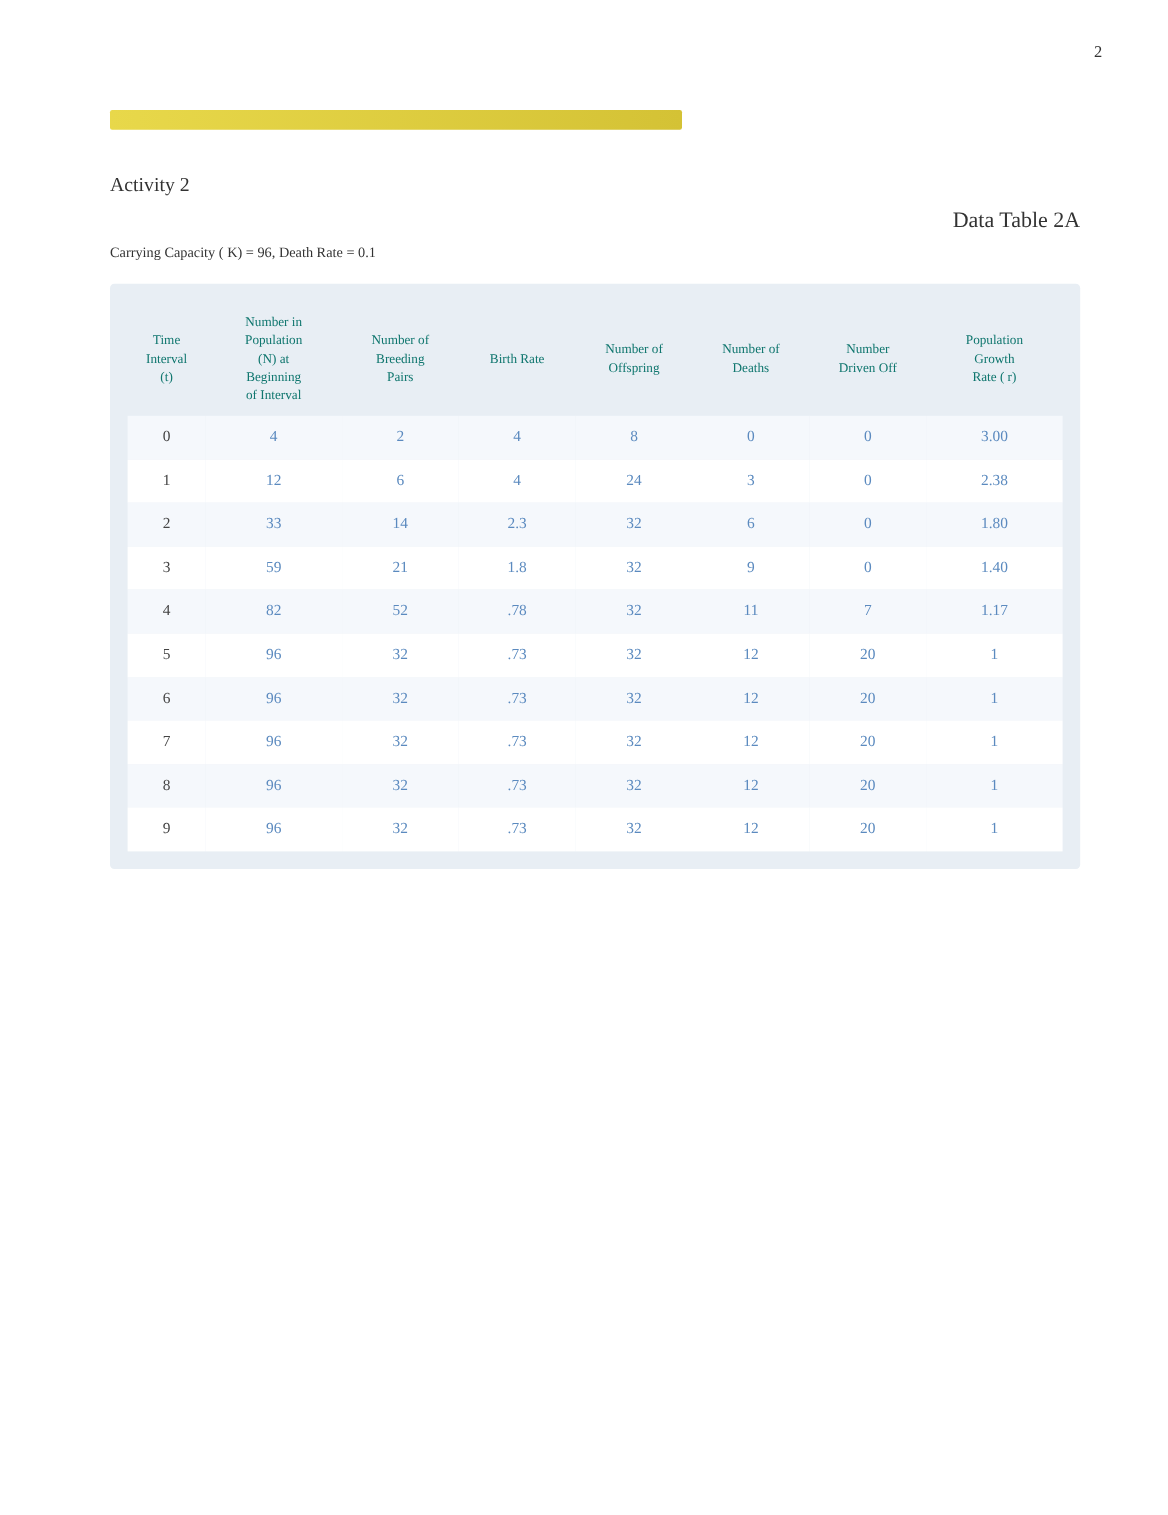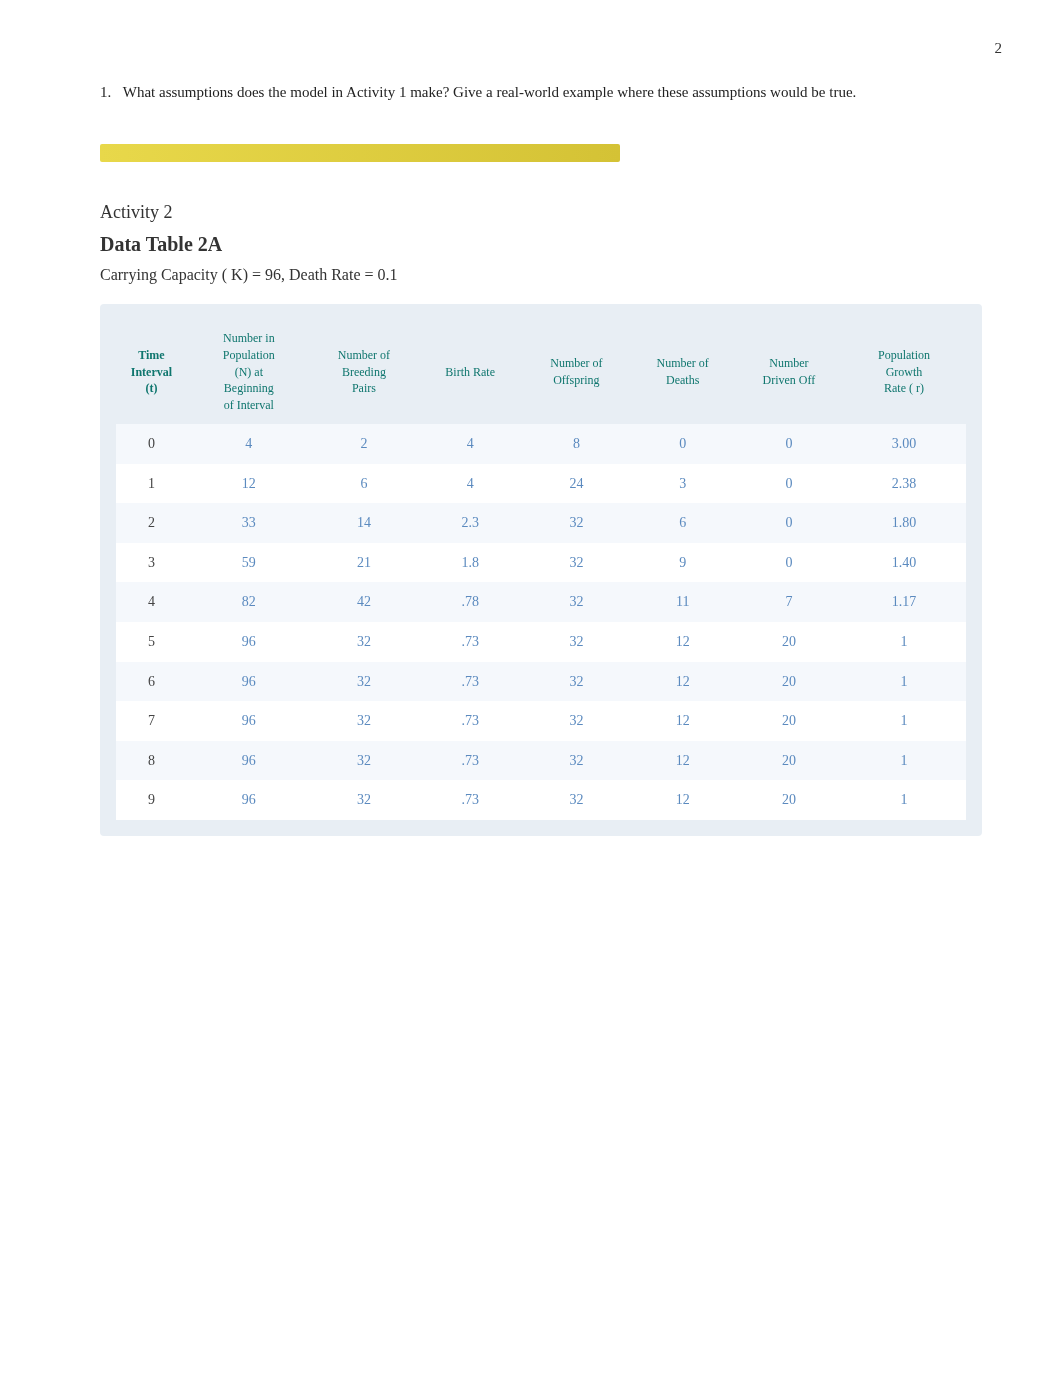--- a/index.html
+++ b/index.html
@@ -51,27 +51,28 @@
 
     .activity-title {
       font-size: 18px;
       font-weight: normal;
       color: #333;
       margin: 40px 0 10px 0;
     }
 
     .data-table-title {
       font-size: 20px;
-      font-weight: bold;
+      font-weight: normal;
       color: #333;
       margin: 10px 0 10px 0;
+      text-align: right;
     }
 
     .carrying-capacity-text {
-      font-size: 16px;
+      font-size: 13px;
       color: #333;
       margin: 8px 0 20px 0;
     }
 
     .table-wrapper {
       background: #e8eef4;
       border-radius: 4px;
       padding: 16px;
       margin-top: 10px;
     }
@@ -112,42 +113,36 @@
       text-align: center;
       padding: 10px 8px;
       line-height: 1.4;
       border: none;
     }
 
     tbody td:first-child {
       color: #444;
     }
 
-    .col-time { width: 8%; font-weight: bold; }
+    .col-time { width: 8%; }
     .col-population { width: 14%; }
     .col-breeding { width: 12%; }
     .col-birth { width: 12%; }
     .col-offspring { width: 12%; }
     .col-deaths { width: 12%; }
     .col-driven { width: 12%; }
     .col-growth { width: 14%; }
   </style>
 </head>
 <body>
 
 <div class="page">
 
   <div class="page-number">2</div>
 
-  <div class="question-section">
-    <p class="question-text">
-      <span class="question-number">1.</span>
-      <span>What assumptions does the model in Activity 1 make? Give a real-world example where these assumptions would be true.</span>
-    </p>
-  </div>
 
   <div class="yellow-bar"></div>
 
   <h2 class="activity-title">Activity 2</h2>
 
   <h3 class="data-table-title">Data Table 2A</h3>
 
   <p class="carrying-capacity-text">Carrying Capacity (    K) = 96, Death Rate = 0.1</p>
 
   <div class="table-wrapper">
@@ -201,21 +196,21 @@
             <td>21</td>
             <td>1.8</td>
             <td>32</td>
             <td>9</td>
             <td>0</td>
             <td>1.40</td>
           </tr>
           <tr>
             <td style="color: rgb(68, 68, 68); font-weight: normal;">4</td>
             <td>82</td>
-            <td>42</td>
+            <td>52</td>
             <td>.78</td>
             <td>32</td>
             <td>11</td>
             <td>7</td>
             <td>1.17</td>
           </tr>
           <tr>
             <td style="color: rgb(68, 68, 68); font-weight: normal;">5</td>
             <td>96</td>
             <td>32</td>

